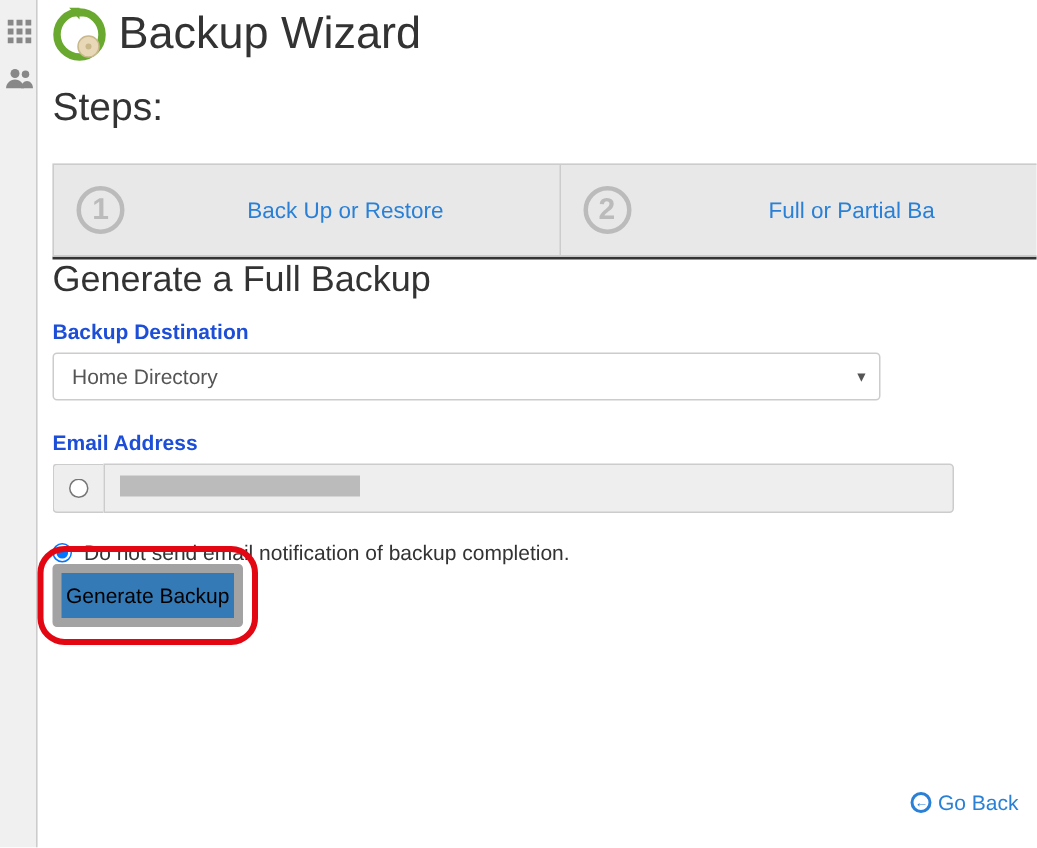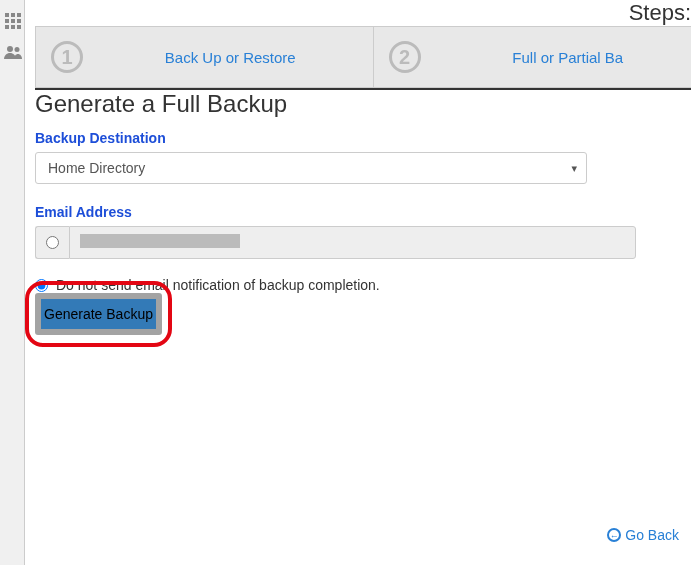--- a/index.html
+++ b/index.html
@@ -45,25 +45,24 @@
       margin-right: 8px;
       position: relative;
     }
     .logo svg { display: block; }
     .page-title {
       font-size: 30px;
       font-weight: 400;
       color: #333;
     }
     .steps-heading {
-      font-size: 22px;
+      font-size: 26px;
       font-weight: 400;
       color: #333;
-      margin-bottom: 0;
-      text-align: right;
+      margin-bottom: 22px;
     }
     .steps-row {
       display: flex;
       border-bottom: 2px solid #333;
       width: 676px;
     }
     .step {
       flex: 1;
       min-width: 200px;
       background: #e8e8e8;
@@ -230,20 +229,32 @@
           <circle cx="6" cy="4" r="3"></circle>
           <circle cx="13" cy="4.5" r="2.5"></circle>
           <path d="M0 14c0-3.3 2.7-6 6-6s6 2.7 6 6H0z"></path>
           <path d="M10 14c0-2.7 1.8-5 4-5s4 2.3 4 5h-8z"></path>
         </g>
       </svg>
   </div>
 </div>
 
 <div class="content">
+  <div class="header">
+    <div class="logo">
+      <svg width="36" height="36" viewBox="0 0 36 36">
+        <circle cx="18" cy="18" r="15" fill="none" stroke="#6aa92f" stroke-width="5"></circle>
+        <path d="M18 5 L18 0 L11 0 L18 8 Z" fill="#6aa92f"></path>
+        <rect x="13" y="2" width="10" height="4" fill="#6aa92f"></rect>
+        <circle cx="24" cy="26" r="7" fill="#e8d8b8" stroke="#c8b88a" stroke-width="1"></circle>
+        <circle cx="24" cy="26" r="2" fill="#c8b88a"></circle>
+      </svg>
+    </div>
+    <h1 class="page-title">Backup Wizard</h1>
+  </div>
 
   <h2 class="steps-heading">Steps:</h2>
   <div class="steps-row">
     <div class="step">
       <div class="step-num">1</div>
       <div class="step-label">Back Up or Restore</div>
     </div>
     <div class="step">
       <div class="step-num">2</div>
       <div class="step-label">Full or Partial Ba</div>

